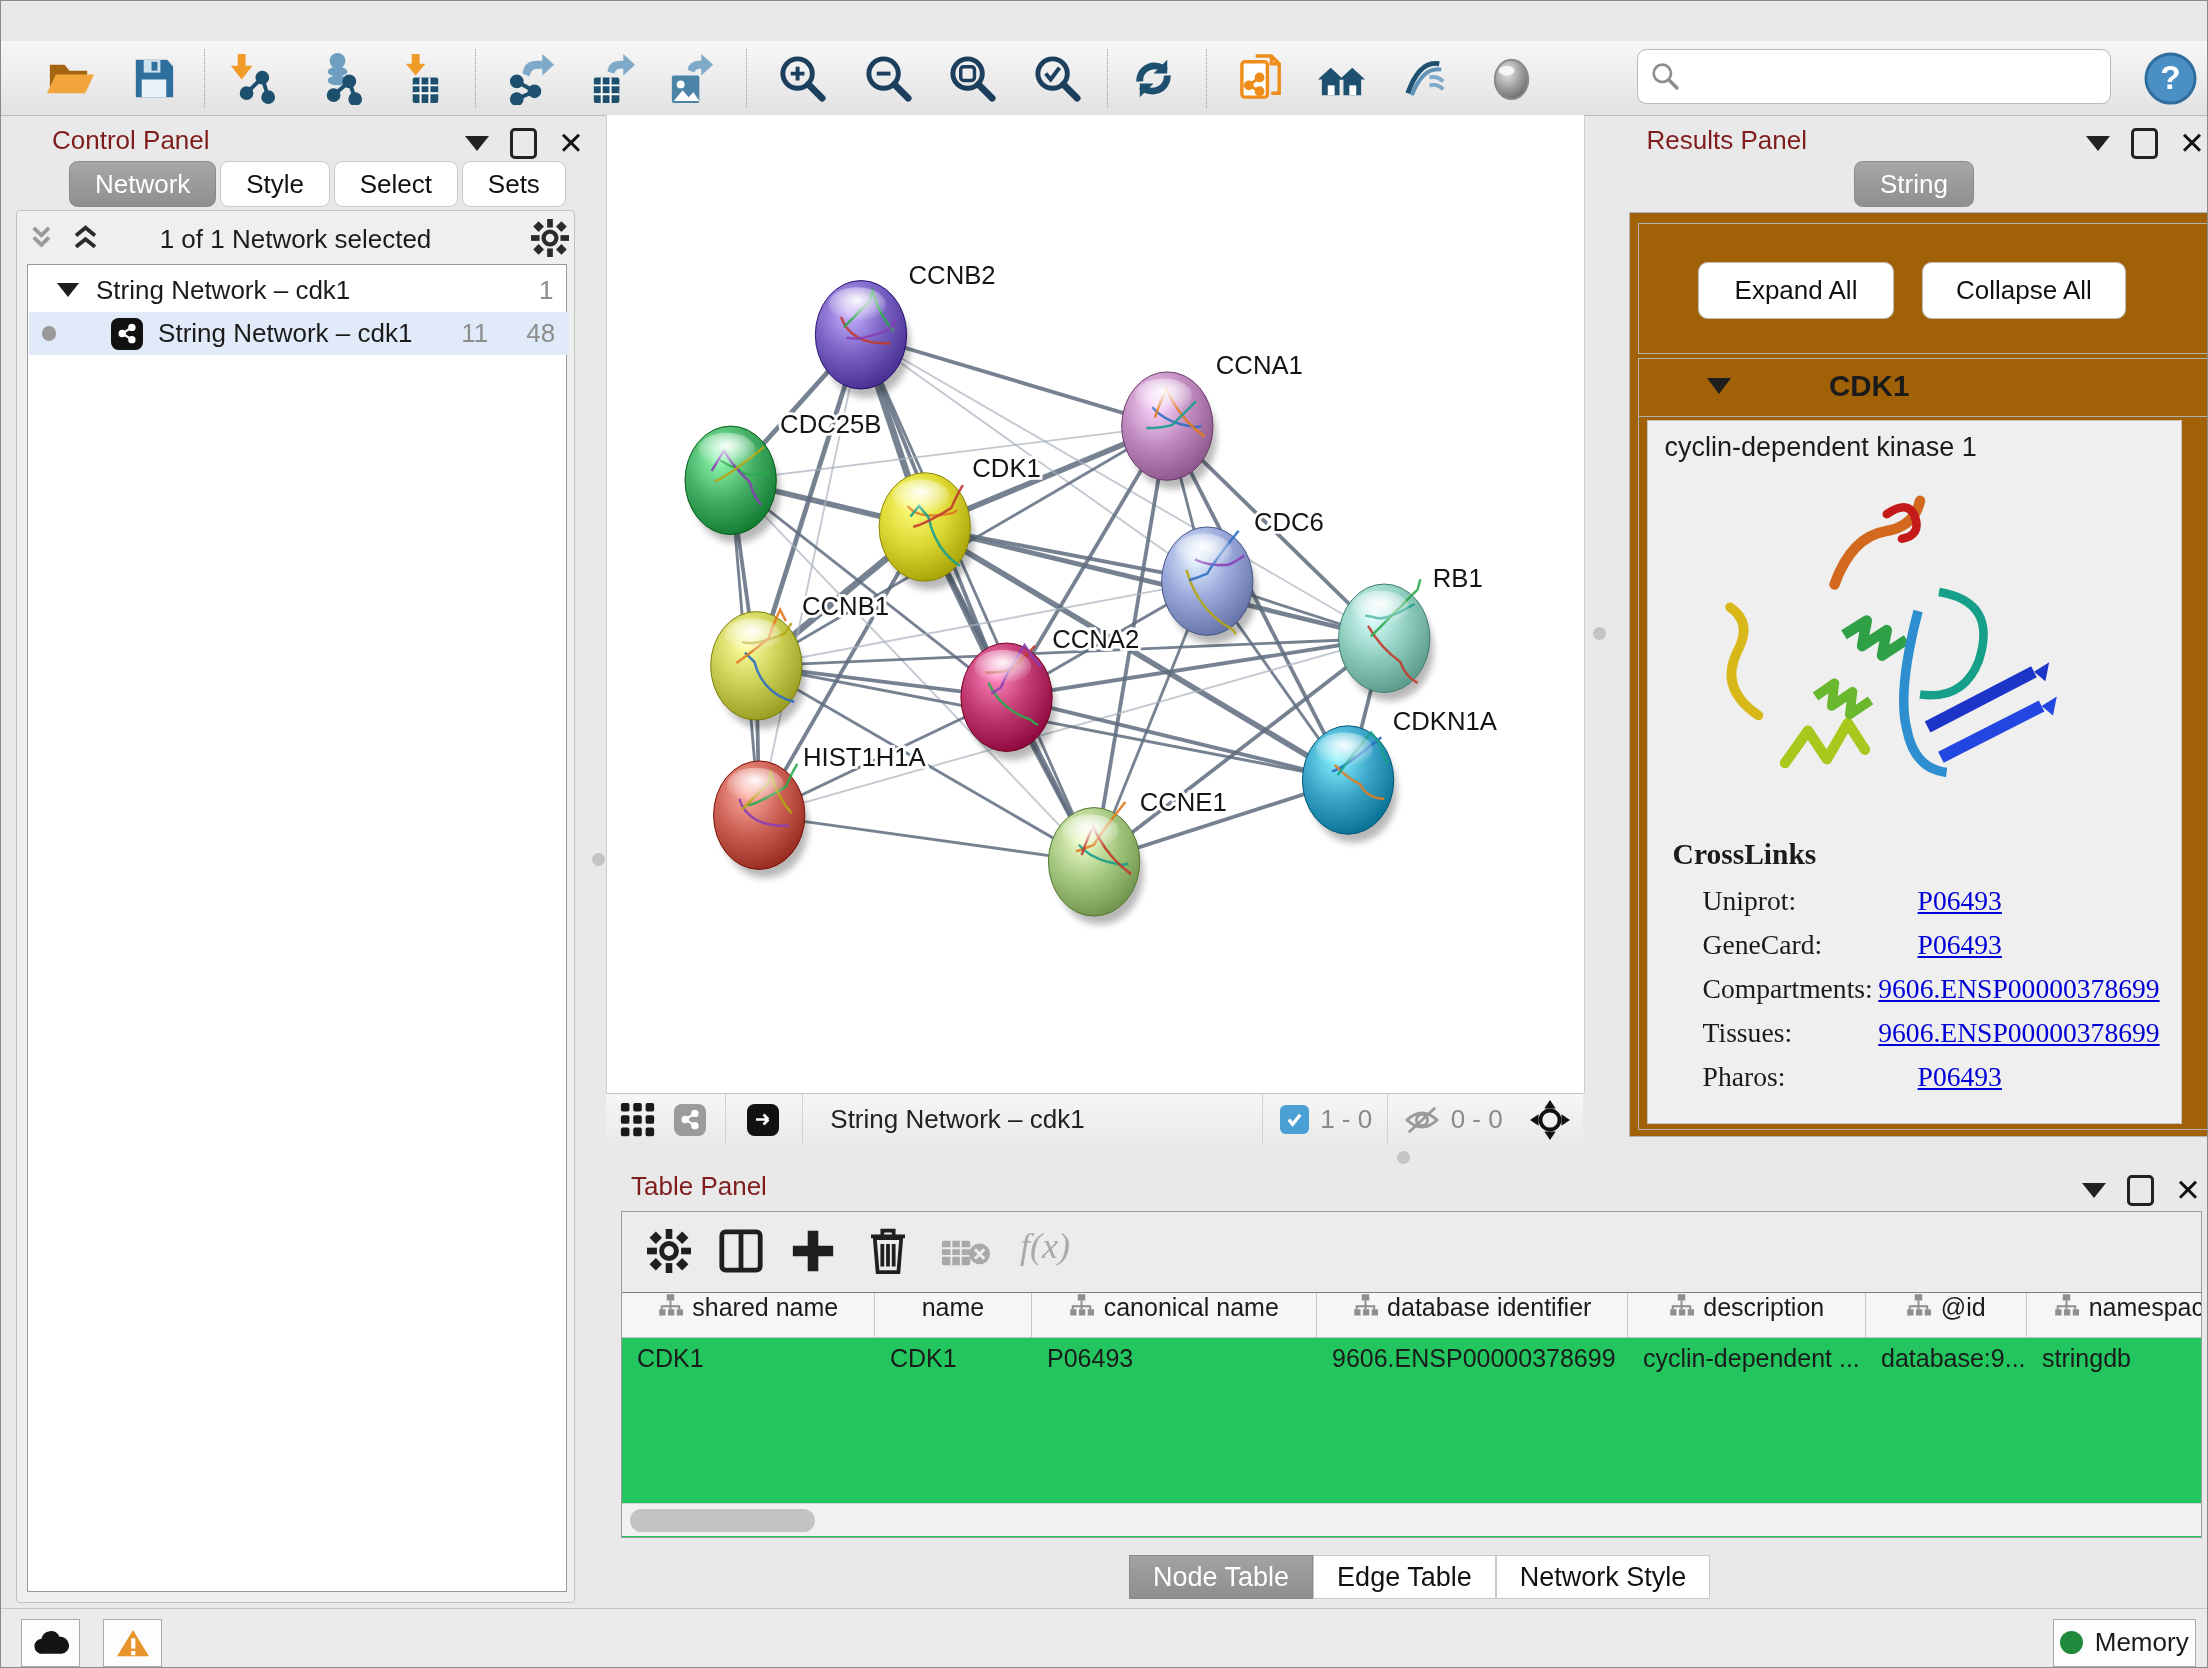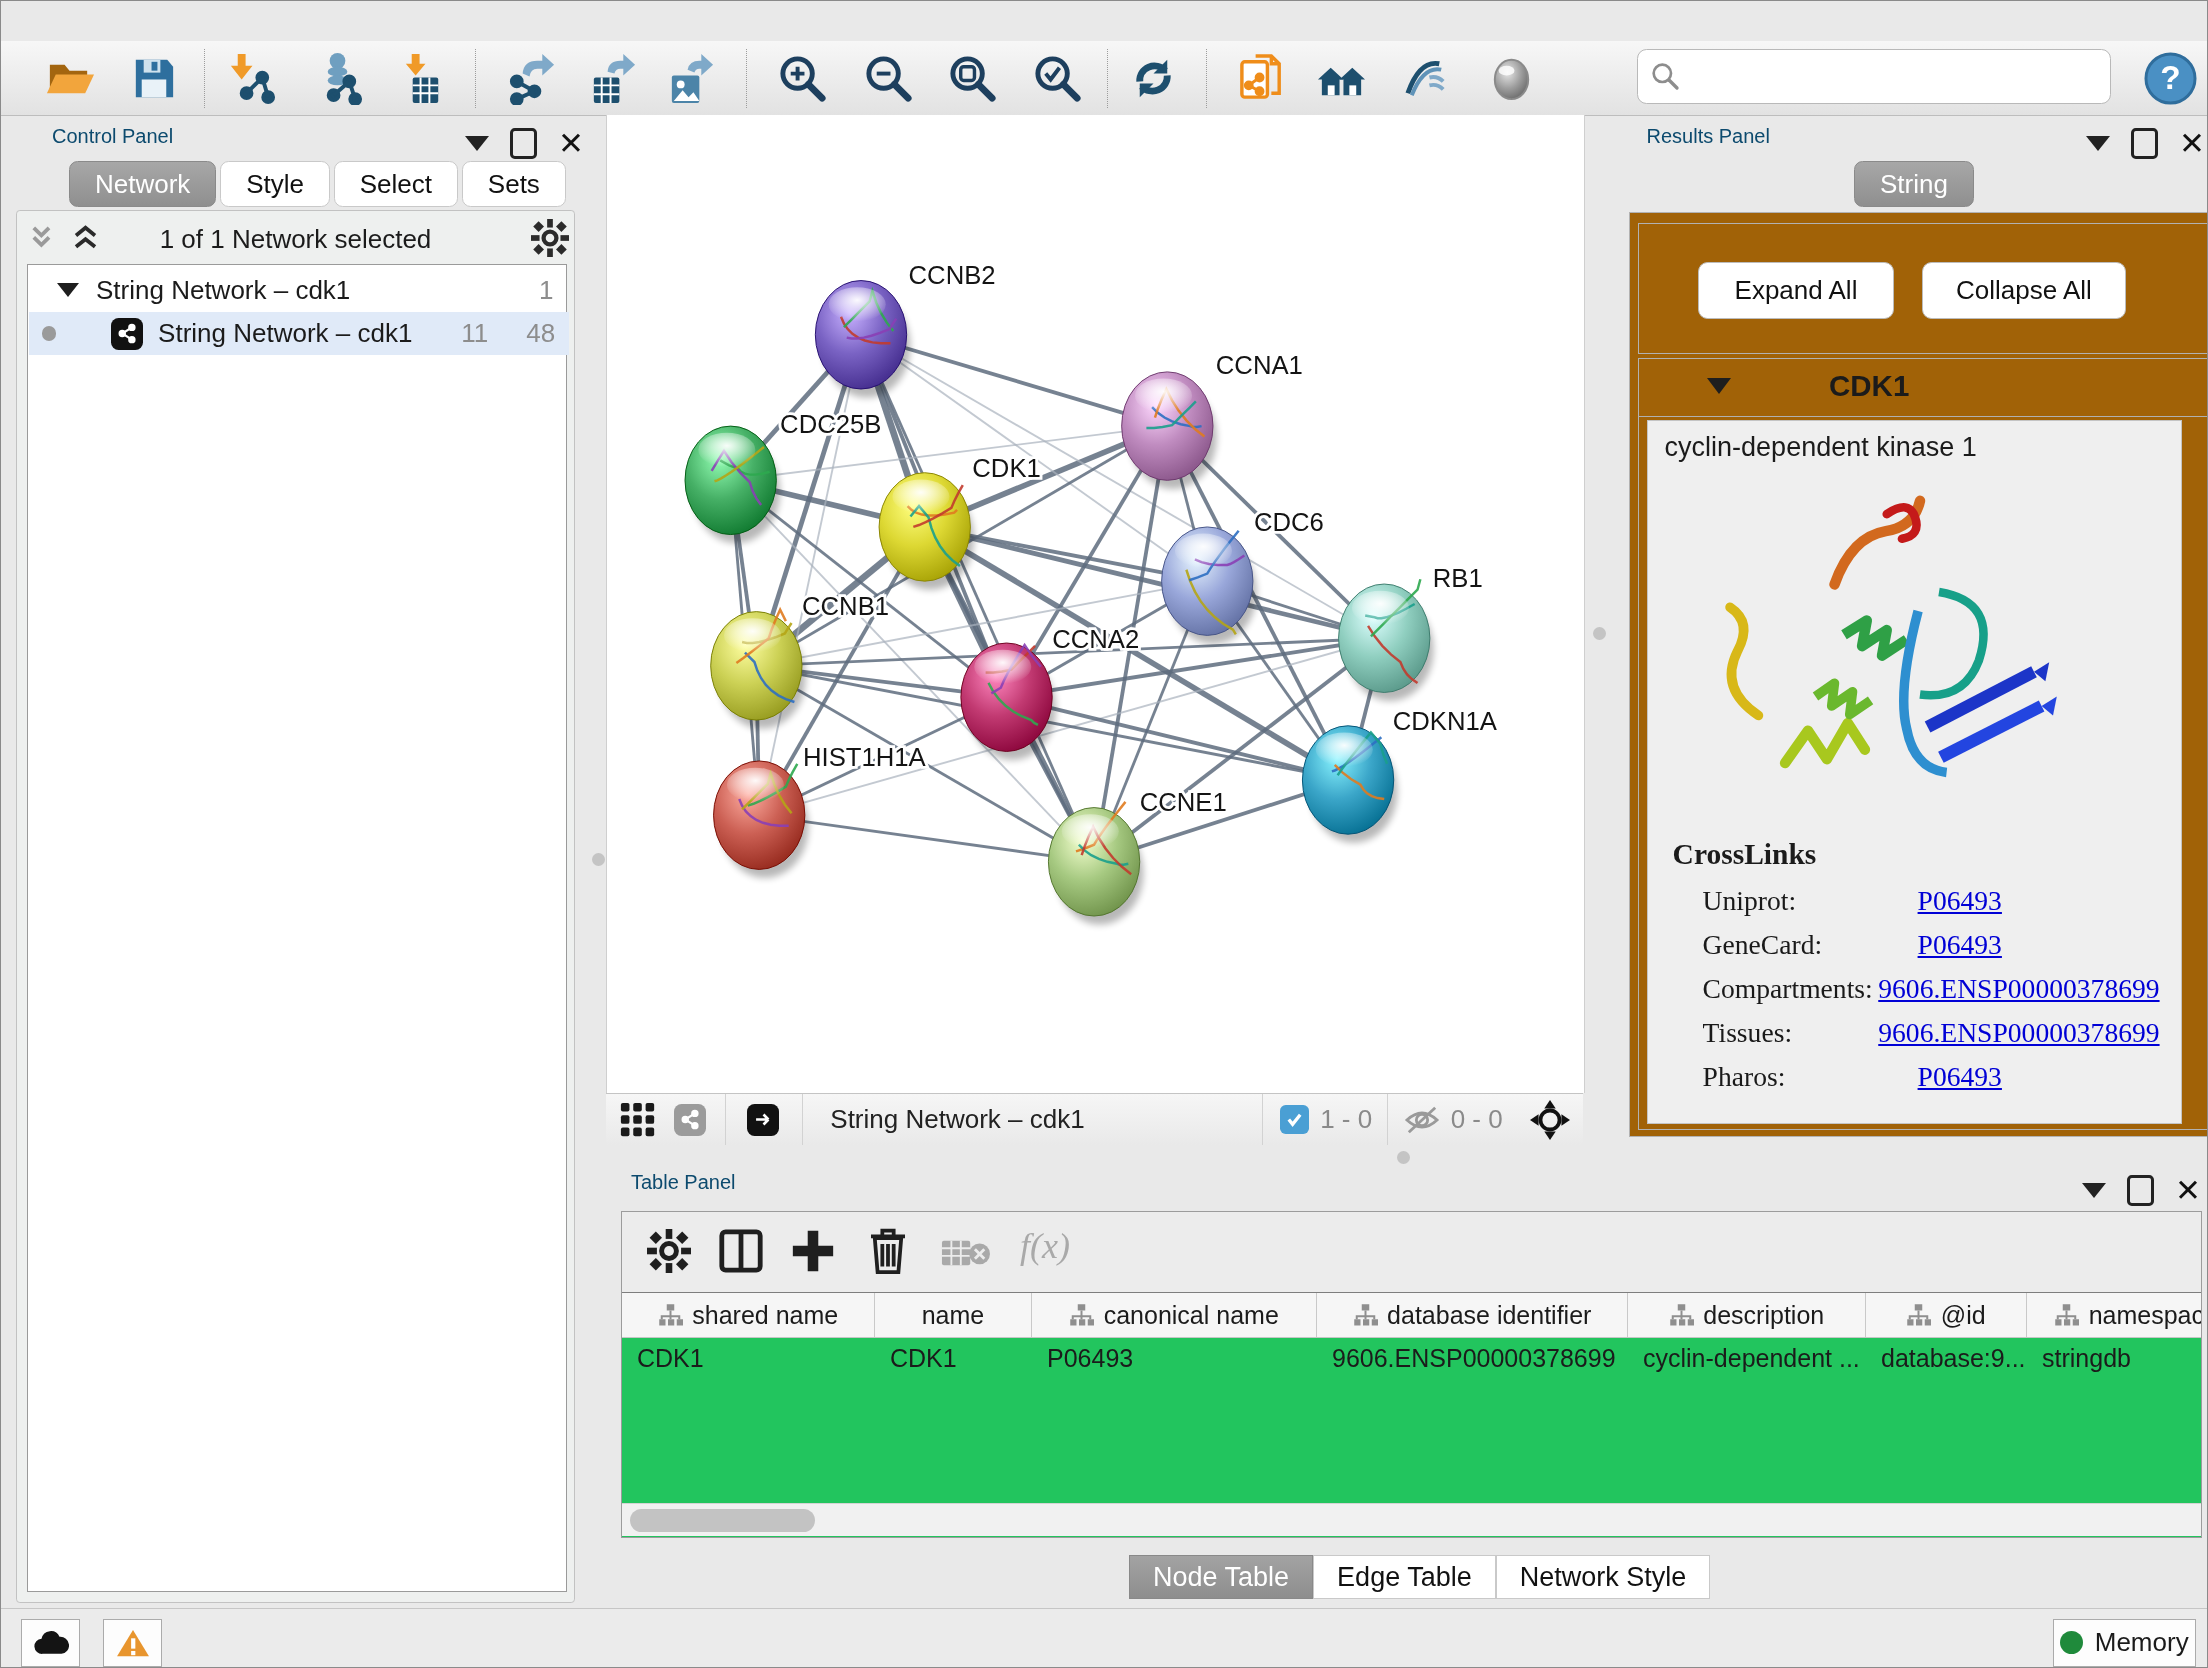--- a/index.html
+++ b/index.html
@@ -17,21 +17,21 @@
   #toolbar{left:0;top:40px;width:2208px;height:74px;
     background:linear-gradient(#f7f7f7,#e2e2e2);border-bottom:1px solid #bdbdbd;}
   .ti{top:10.5px;width:53px;height:53px;}
   .ti svg{width:53px;height:53px;}
   .tsep{top:7.6px;width:0;height:59px;border-left:1.9px dotted #9c9c9c;}
   #searchbox{left:1636px;top:7.6px;width:472px;height:53px;background:#fff;
     border:1.9px solid #b9b9b9;border-radius:9.5px;display:flex;align-items:center;}
   #searchbox input{border:none;outline:none;font-size:25px;flex:1;background:transparent;
     font-family:inherit;margin-right:9.5px;}
   
-  .ptitle{font-size:20px;color:#0c4a6e;}
+  .ptitle{font-size:26px;color:#7f1d1d;}
   .winbtns{display:flex;align-items:center;gap:21px;}
   .wb-collapse{width:0;height:0;border-left:12.4px solid transparent;border-right:12.4px solid transparent;
     border-top:15px solid #222;}
   .wb-float{width:21px;height:25px;border:3.3px solid #222;border-radius:4.8px;}
   .wb-close{font-size:31px;font-weight:bold;color:#111;line-height:25px;}
   .tab{height:44px;line-height:44px;padding:0 25px;background:#fff;border:1px solid #c9c9c9;
     font-size:26px;border-radius:8.6px;margin-right:3.8px;color:#111;}
   .tab.sel{background:linear-gradient(#a7a7a7,#8f8f8f);color:#fff;border-color:#8a8a8a;}
   .box{background:#eef0ef;border:1px solid #c2c2c2;border-radius:3.8px;}
   
@@ -58,21 +58,21 @@
   .serif{font-family:"Liberation Serif","DejaVu Serif",serif;}
   .clrow{display:flex;height:44px;align-items:center;font-size:27.6px;}
   .cllab{width:215px;color:#1a1a1a;}
   .cllink{color:#0000d6;text-decoration:underline;}
   
   #tblbox{left:620px;top:1210px;width:1579px;height:325px;background:#22c55e;
     border:1px solid #9c9c9c;overflow:hidden;}
   #tbltools{position:absolute;left:0;top:0;width:100%;height:80px;background:#ececec;}
   #tblhdr{position:absolute;left:0;top:80px;width:1712px;height:44px;display:flex;
     background:#f6f6f6;border-top:1.9px solid #7e7e7e;border-bottom:1px solid #c6c6c6;}
-  .th{box-sizing:border-box;border-right:1px solid #c9c9c9;display:flex;align-items:center;
+  .th{box-sizing:border-box;border-right:1px solid #c9c9c9;display:flex;align-items:flex-start;
     justify-content:center;font-size:25px;gap:9.5px;overflow:hidden;white-space:nowrap;}
   #tblrow{position:absolute;left:0;top:124px;width:1712px;height:44px;display:flex;}
   .td{box-sizing:border-box;padding-left:15px;font-size:25px;display:flex;align-items:center;
     overflow:hidden;white-space:nowrap;}
   .tico{width:25px;height:25px;flex:none;}
   #hscroll{position:absolute;left:0;top:291px;width:100%;height:32px;background:#f1f1f1;
     border-top:1px solid #d4d4d4;}
   #hthumb{position:absolute;left:7.6px;top:4.8px;width:185px;height:23px;background:#c3c3c3;border-radius:11.4px;}
   .btab{height:42px;line-height:42px;padding:0 23px;font-size:27px;background:#fff;
     border:1px solid #c9c9c9;color:#111;}

